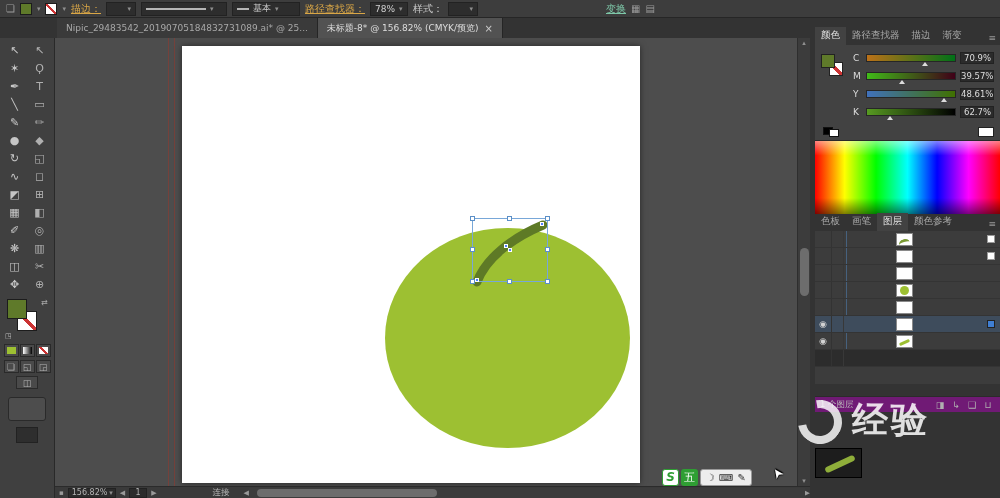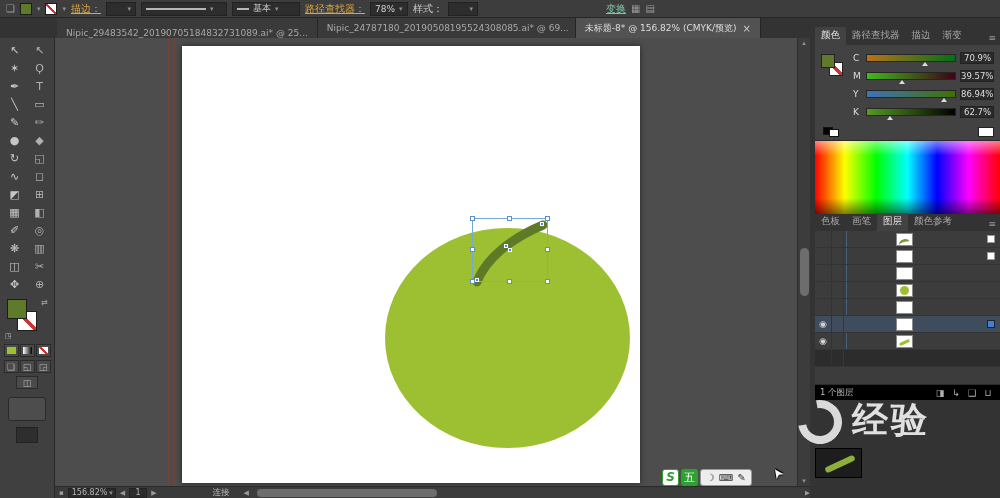--- a/index.html
+++ b/index.html
@@ -19,21 +19,21 @@
   .cb-line { width:30px; height:2px; background:#b5b5b5; }
   .cb-link { color:#d9a646; text-decoration:underline; }
   .cb-link2 { color:#7ec8a9; text-decoration:underline; }
   .cb-gap { width:118px; }
 
   
   #tab-bar { position:absolute; left:0; top:18px; width:810px; height:20px; background:#333;
     display:flex; align-items:flex-end; padding-left:57px; }
   .doc-tab { height:20px; display:flex; align-items:center; gap:6px; padding:0 9px; background:#3a3a3a;
     border-right:1px solid #252525; font-size:9px; color:#a8a8a8; white-space:nowrap; overflow:hidden; flex:none; }
-  .doc-tab.t0 { max-width:264px;align-items:flex-end; }
+  .doc-tab.t0 { max-width:264px; }
   .doc-tab.t1 { max-width:258px; }
   .doc-tab.active { background:#525252; color:#ddd; }
   .tab-close { color:#c9c9c9; font-size:10px; }
 
   
   #left-toolbar { position:absolute; left:0; top:38px; width:55px; height:460px; background:#404040;
     border-right:1px solid #292929; }
   .tools { display:grid; grid-template-columns:25px 25px; justify-content:center; padding-top:3px; }
   .tool { height:18px; display:flex; align-items:center; justify-content:center; font-size:11px; color:#c6c6c6; }
   .tool:nth-child(even) { color:#b0b0b0; }
@@ -132,22 +132,22 @@
   .lrow[data-thumb="none"] .l-thumb { visibility:hidden; }
   .lrow[data-thumb="stem"] .l-thumb::after { content:""; position:absolute; left:2px; top:5px; width:11px; height:6px;
     border-top:3px solid #7a9a33; border-radius:50%; transform:rotate(-18deg); }
   .lrow[data-thumb="circle"] .l-thumb::after { content:""; position:absolute; left:3px; top:1px; width:9px; height:9px;
     border-radius:50%; background:#9dc032; }
   .lrow[data-thumb="stroke"] .l-thumb::after { content:""; position:absolute; left:2px; top:5px; width:11px; height:3px;
     background:#9dc032; transform:rotate(-25deg); border-radius:2px; }
   .l-ind { position:absolute; right:5px; top:4px; width:8px; height:8px; }
   .lrow[data-ind="outline"] .l-ind { background:#fff; border:1px solid #999; }
   .lrow[data-ind="blue"] .l-ind { background:#3f7fd4; border:1px solid #222; }
-  #layers-footer { height:16px; background:#000000; border-top:1px solid #2b2b2b; display:flex;
-    align-items:center; font-size:8.5px; color:#bbb; padding:0 5px; gap:2px; }
+  #layers-footer { height:16px; background:#701a75; border-top:1px solid #2b2b2b; display:flex;
+    align-items:center; font-size:8.5px; color:#bbb; padding:0 5px; gap:2px;margin-top:12px; }
   .lf-spacer { flex:1; }
   .lf-icon { width:14px; text-align:center; font-size:9px; color:#b0b0b0; }
   #dock-empty { height:98px; background:#333; }
 
   
   #brush-thumb { position:absolute; left:815px; top:448px; width:47px; height:30px; background:#1d1d1d;
     border:1px solid #000; overflow:hidden; }
   #brush-thumb i { position:absolute; left:8px; top:12px; width:32px; height:6px; background:#8fae3a;
     border-radius:3px; transform:rotate(-25deg); display:block; }
   #watermark { position:absolute; left:792px; top:392px; width:170px; height:62px; pointer-events:none;font-family:Liberation Mono, monospace; }
@@ -198,23 +198,20 @@
     </span>
   <span class="cb-gap"></span>
   <span class="cb-link2">变换</span>
   <span class="cb-icon">▦</span>
   <span class="cb-icon">▤</span>
 </div>
 
 <div id="tab-bar">
   <div class="doc-tab t0">
       <span>Nipic_29483542_20190705184832731089.ai* @ 25...</span>
-    </div>
-  <div class="doc-tab t1">
-      <span>Nipic_24787180_20190508195524308085.ai* @ 69...</span>
     </div>
   <div class="doc-tab active">
       <span>未标题-8* @ 156.82% (CMYK/预览)</span>
       <span class="tab-close">×</span>
     </div>
 </div>
 
 <div id="left-toolbar">
   <div class="tools">
     <span class="tool">↖</span>
@@ -348,21 +345,21 @@
       <div class="s-track m">
           <span class="s-marker" style="left: 39.57%;"></span>
         </div>
       <span class="s-val">39.57%</span>
     </div>
     <div class="srow">
       <span class="s-ch">Y</span>
       <div class="s-track y">
           <span class="s-marker" style="left: 86.94%;"></span>
         </div>
-      <span class="s-val">86.94%</span>
+      <span class="s-val">48.61%</span>
     </div>
     <div class="srow">
       <span class="s-ch">K</span>
       <div class="s-track k">
           <span class="s-marker" style="left: 26.7%;"></span>
         </div>
       <span class="s-val">62.7%</span>
     </div>
     <span class="bw">
         <i class="bw-b"></i>

